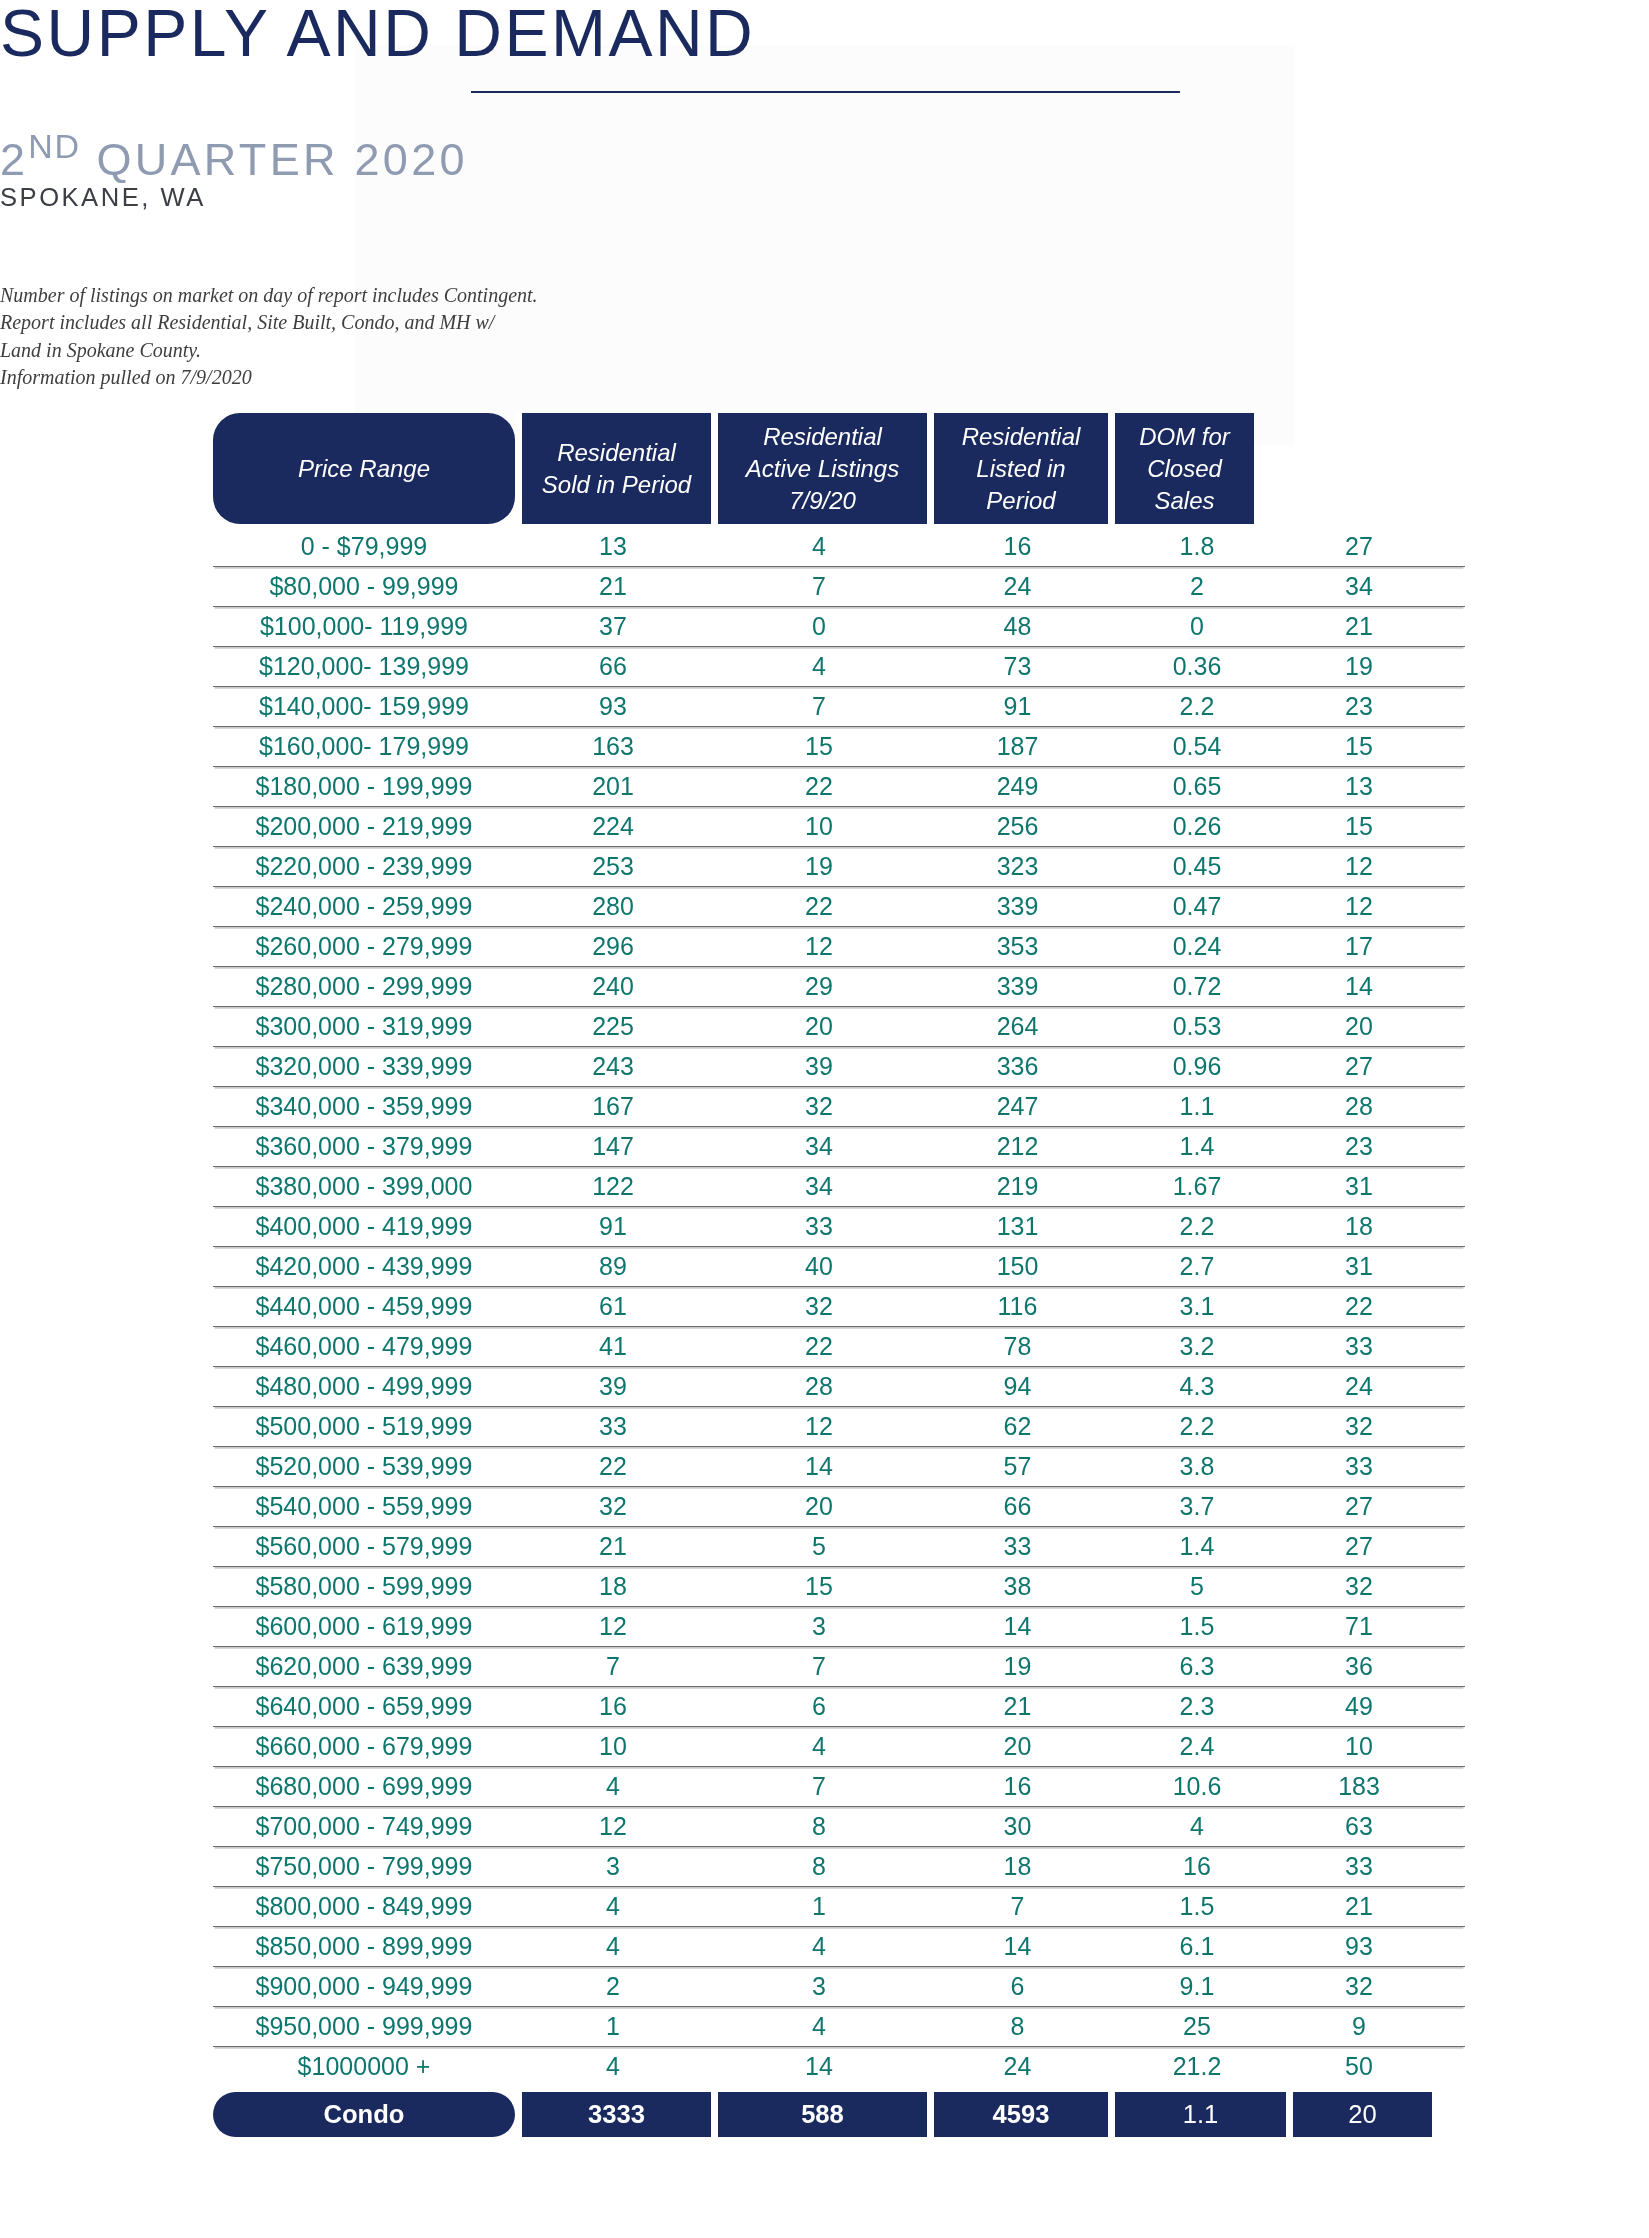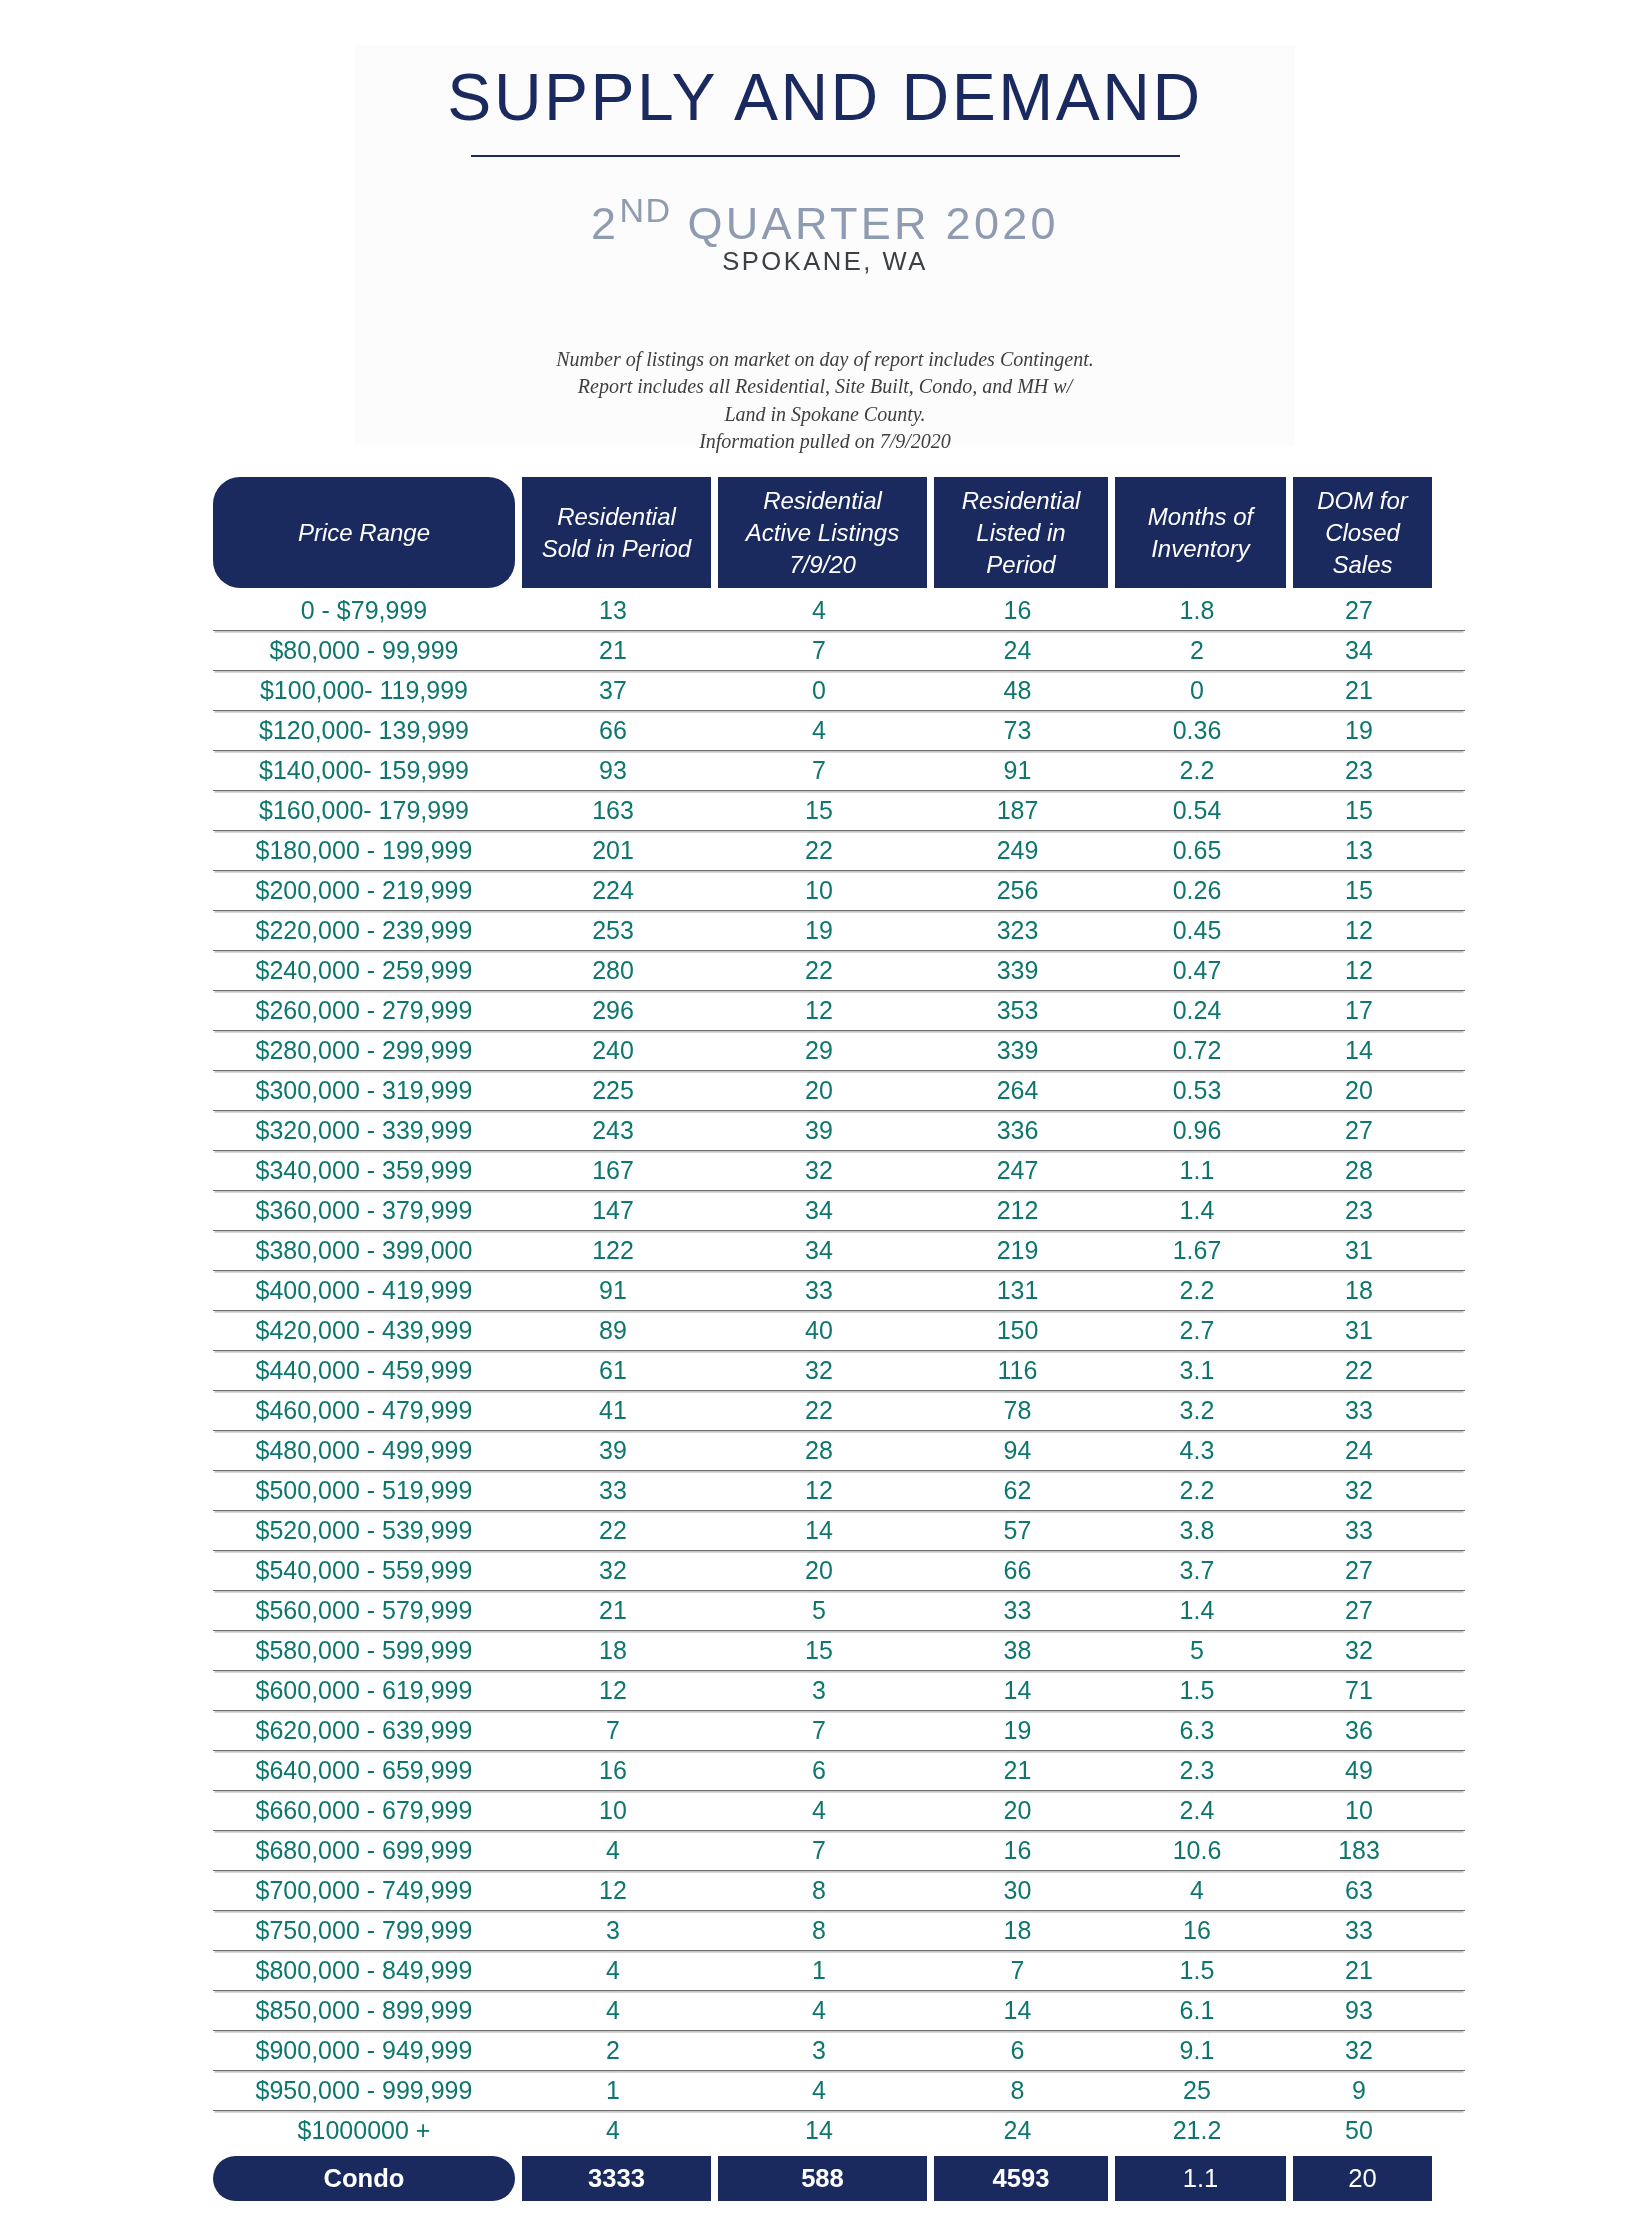--- a/index.html
+++ b/index.html
@@ -10,21 +10,21 @@
     background: #ffffff;
     overflow: hidden;
     font-family: "Liberation Sans", sans-serif;
   }
   .header-bg {
     position: absolute;
     left: 355px; top: 45px;
     width: 940px; height: 400px;
     background: #fcfcfc;
   }
-  .header { position: relative; text-align: center; padding-top: 64px; }
+  .header { position: relative; text-align: left; }
   .title {
     font-size: 66px;
     letter-spacing: 2.5px;
     color: var(--navy, #1a2a5e);
     line-height: 1;
     font-weight: 400;
   }
   .title-underline {
     width: 709px; height: 1.6px;
     background: var(--navy, #1a2a5e);
@@ -134,22 +134,20 @@
     <div class="cols thead">
       <div class="cell c1">Price Range</div>
       <div class="cell c2">Residential
 Sold in Period</div>
       <div class="cell c3">Residential
 Active Listings
 7/9/20</div>
       <div class="cell c4">Residential
 Listed in
 Period</div>
-      <div class="cell c5">Months of
-Inventory</div>
       <div class="cell c6">DOM for
 Closed Sales</div>
     </div>
 
     <div class="tbody">
         <div class="cols trow">
     <div class="cell c1">0 - $79,999</div>
     <div class="cell c2">13</div>
     <div class="cell c3">4</div>
     <div class="cell c4">16</div>

